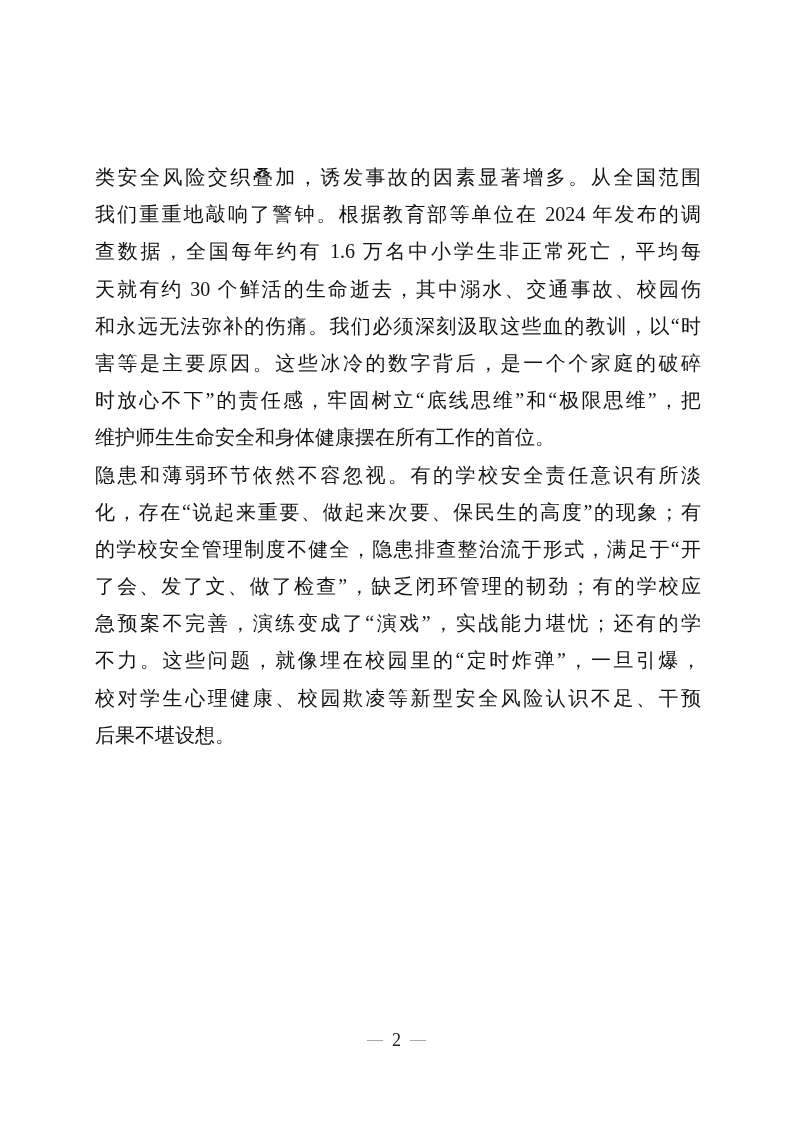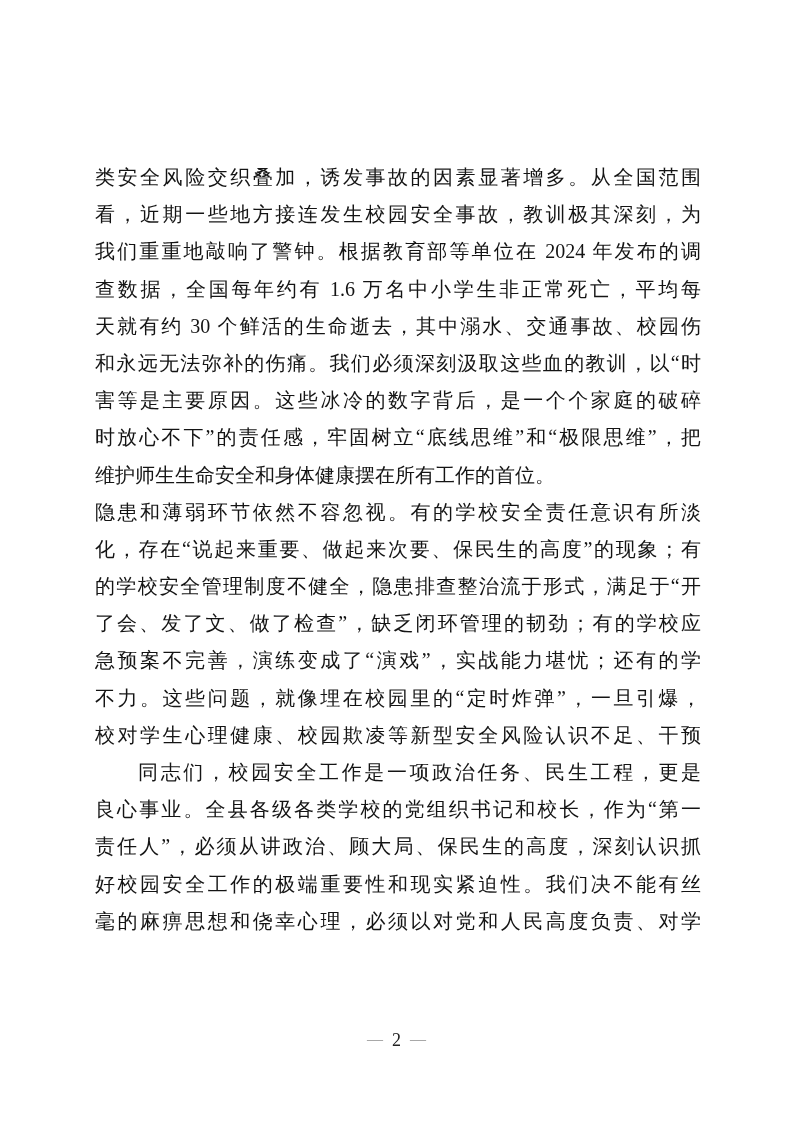--- a/index.html
+++ b/index.html
@@ -63,47 +63,40 @@
 </style>
 </head>
 <body>
 
 <div class="page">
 
   <main class="text-block">
 
     <section class="paragraph">
       <div class="line">类安全风险交织叠加，诱发事故的因素显著增多。从全国范围</div>
-      <div class="line">看，近期一些地方接连发生校园安全事故，教训极其深刻，为</div>
       <div class="line">我们重重地敲响了警钟。根据教育部等单位在 2024 年发布的调</div>
       <div class="line">查数据，全国每年约有 1.6 万名中小学生非正常死亡，平均每</div>
       <div class="line">天就有约 30 个鲜活的生命逝去，其中溺水、交通事故、校园伤</div>
       <div class="line">和永远无法弥补的伤痛。我们必须深刻汲取这些血的教训，以“时</div>
       <div class="line">害等是主要原因。这些冰冷的数字背后，是一个个家庭的破碎</div>
       <div class="line">时放心不下”的责任感，牢固树立“底线思维”和“极限思维”，把</div>
       <div class="line para-end">维护师生生命安全和身体健康摆在所有工作的首位。</div>
     </section>
 
     <section class="paragraph">
       <div class="line">隐患和薄弱环节依然不容忽视。有的学校安全责任意识有所淡</div>
       <div class="line">化，存在“说起来重要、做起来次要、保民生的高度”的现象；有</div>
       <div class="line">的学校安全管理制度不健全，隐患排查整治流于形式，满足于“开</div>
       <div class="line">了会、发了文、做了检查”，缺乏闭环管理的韧劲；有的学校应</div>
       <div class="line">急预案不完善，演练变成了“演戏”，实战能力堪忧；还有的学</div>
       <div class="line">不力。这些问题，就像埋在校园里的“定时炸弹”，一旦引爆，</div>
       <div class="line">校对学生心理健康、校园欺凌等新型安全风险认识不足、干预</div>
+      <div class="line para-end">后果不堪设想。</div>
     </section>
 
-    <section class="paragraph">
-      <div class="line indent">同志们，校园安全工作是一项政治任务、民生工程，更是</div>
-      <div class="line">良心事业。全县各级各类学校的党组织书记和校长，作为“第一</div>
-      <div class="line">责任人”，必须从讲政治、顾大局、保民生的高度，深刻认识抓</div>
-      <div class="line">好校园安全工作的极端重要性和现实紧迫性。我们决不能有丝</div>
-      <div class="line">毫的麻痹思想和侥幸心理，必须以对党和人民高度负责、对学</div>
-    </section>
 
   </main>
 
   <footer class="page-footer">
     <span class="footer-dash">—</span><span class="footer-num">2</span><span class="footer-dash">—</span>
   </footer>
 
 </div>
 
 </body></html>

